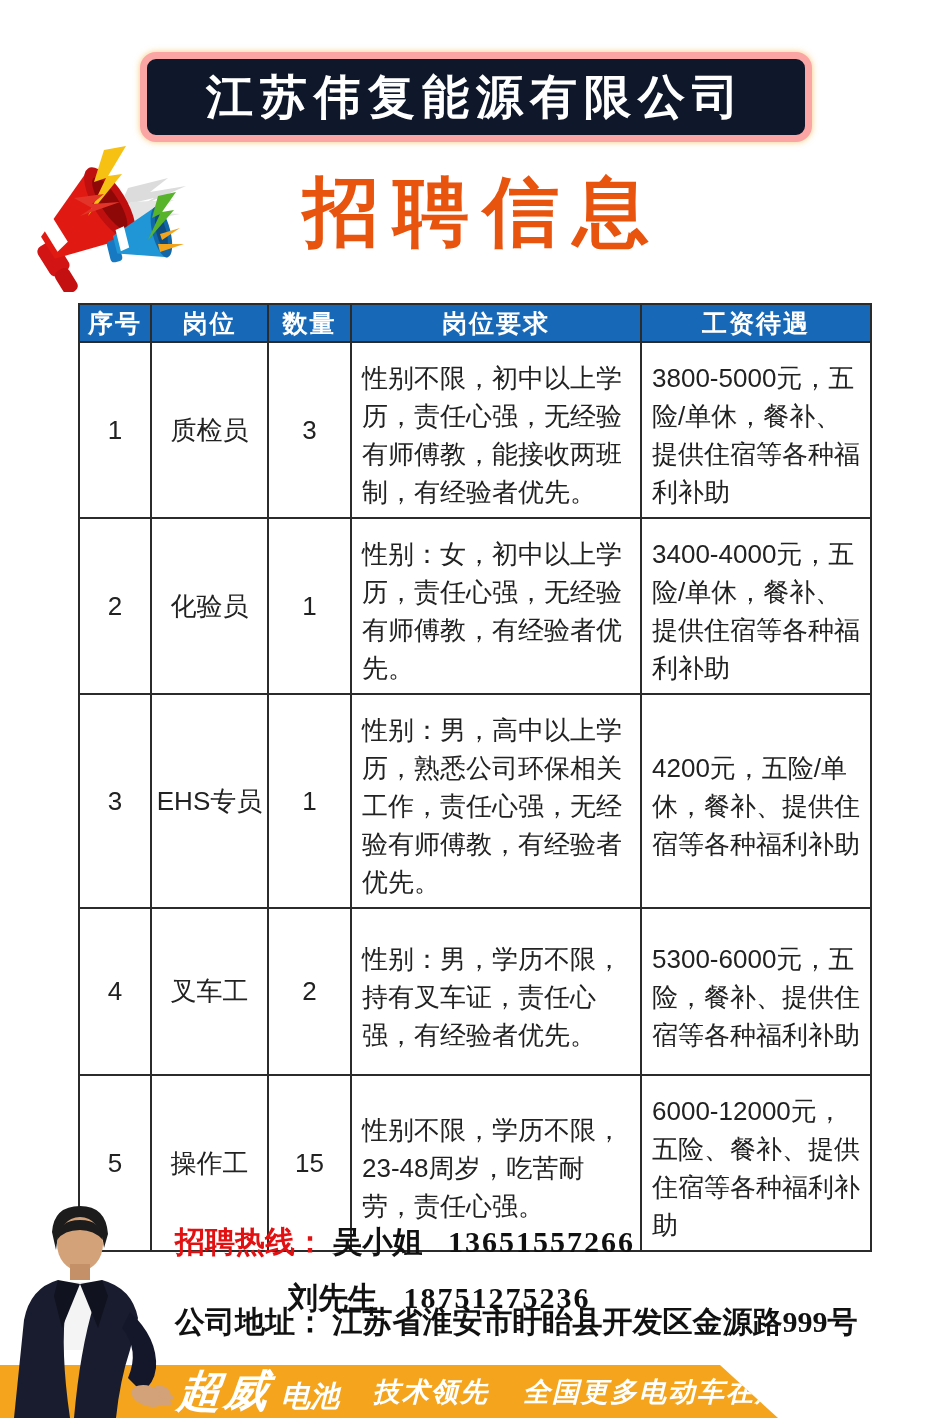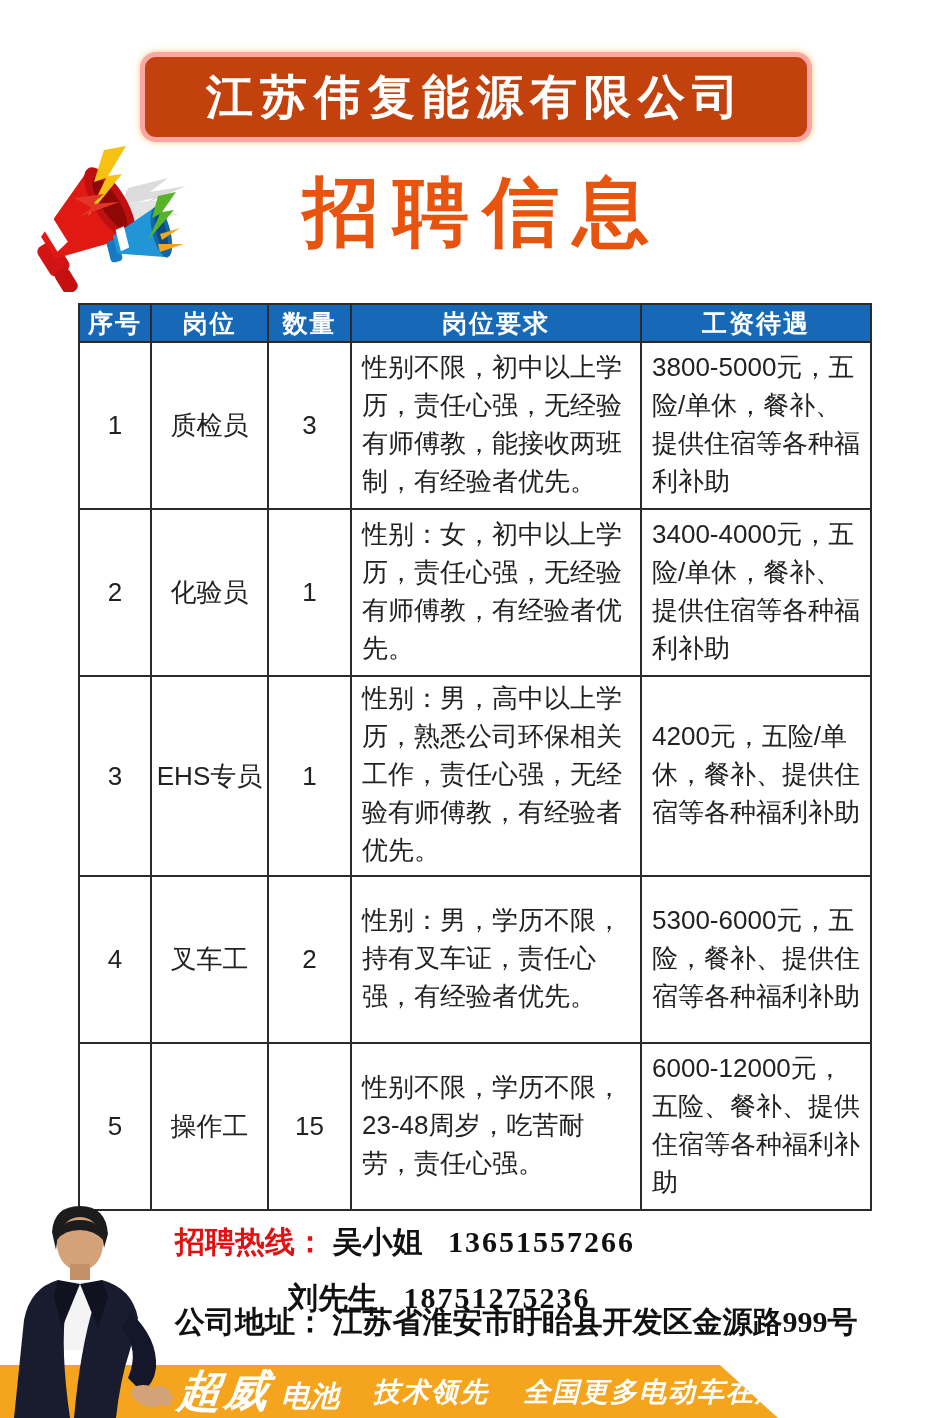--- a/index.html
+++ b/index.html
@@ -5,21 +5,21 @@
   * { margin:0; padding:0; box-sizing:border-box; }
   html,body { width:944px; }
   body {
     width:944px; height:1418px; position:relative; background:#ffffff;
     font-family:"Liberation Sans", sans-serif; overflow:hidden;
   }
 
   
   .company-banner {
     position:absolute; top:52px; left:140px; width:672px; height:90px;
-    background:#c2410c; border:5px solid #fca5a5; border-radius:16px;
+    background:#0f172a; border:7px solid #fca5a5; border-radius:16px;
     display:flex; align-items:center; justify-content:center;
     box-shadow:0 0 6px rgba(242,165,28,.6);
   }
   .company-banner span {
     color:#ffffff; font-family:"Liberation Serif", serif;
     font-size:47px; font-weight:bold; letter-spacing:7px; white-space:nowrap;
   }
 
   
   .title-area { position:absolute; top:140px; left:0; width:944px; height:160px; }
@@ -44,21 +44,21 @@
   table.jobs th, table.jobs td { border:2px solid #2b2b2b; }
   table.jobs thead th {
     height:38px; background:#1769b8; color:#ffffff;
     font-size:25px; font-weight:bold; letter-spacing:2px;
   }
   table.jobs tbody tr { height:167px; }
   table.jobs td {
     color:#222222; font-size:26px; vertical-align:middle;
   }
   td.center { text-align:center; }
-  td.text { text-align:left; padding:2px 6px 6px 10px; line-height:38px; }
+  td.text { text-align:left; padding:16px 6px 6px 10px; line-height:38px; }
 
   
   .contact { position:absolute; top:1210px; left:0; width:944px; }
   .contact-line {
     font-family:"Liberation Serif", serif; font-weight:bold;
     font-size:30px; color:#111111; white-space:nowrap;
   }
   .line1 { position:absolute; left:175px; top:12px; }
   .line2 { position:absolute; left:288px; top:68px; }
   .line3 { position:absolute; left:175px; top:92px; }

